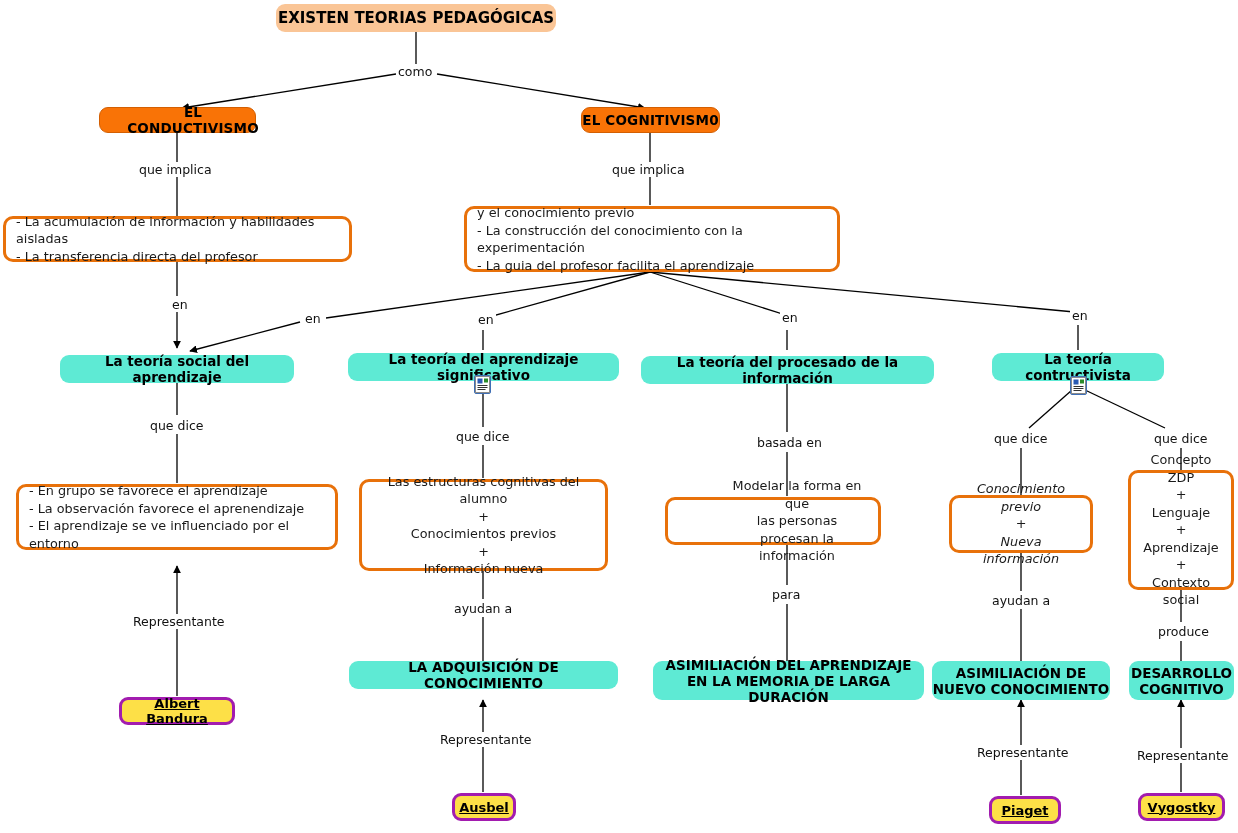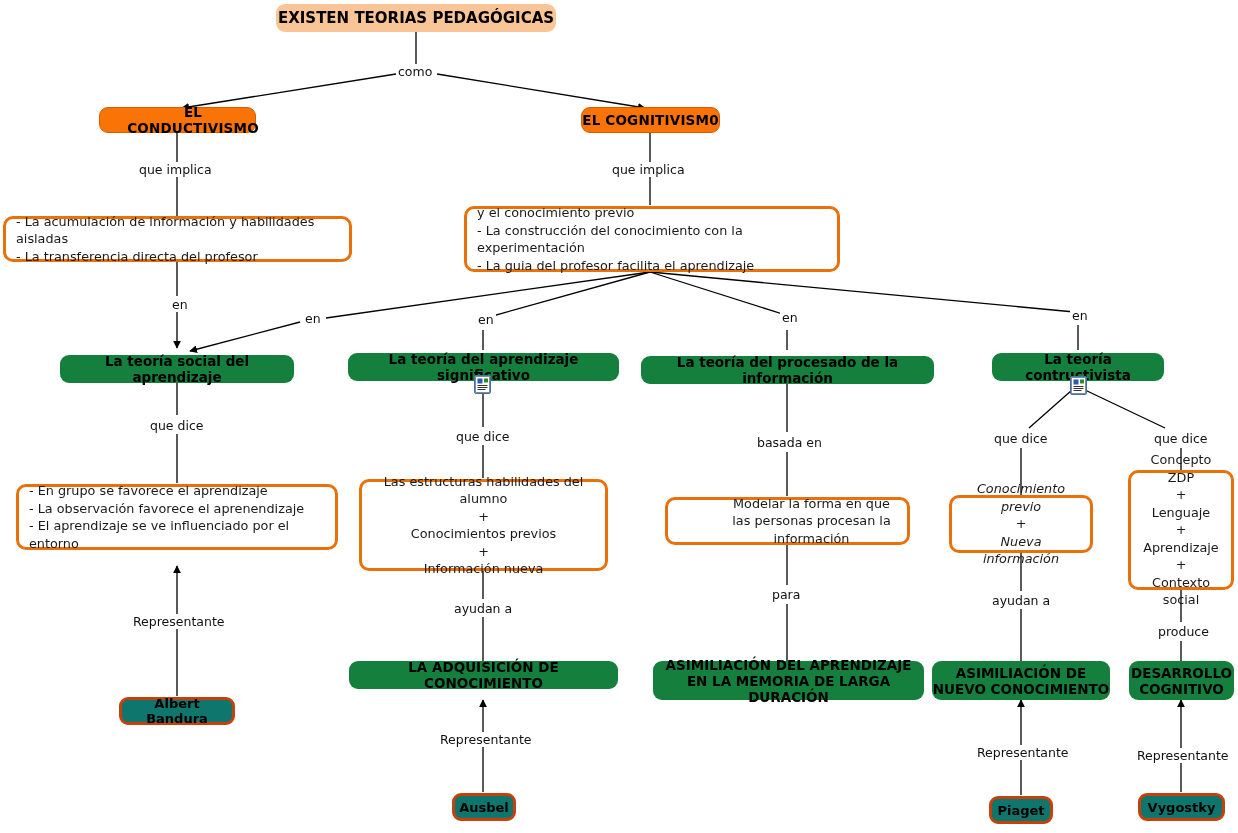--- a/index.html
+++ b/index.html
@@ -9,35 +9,35 @@
   svg#edges{position:absolute;left:0;top:0;width:1238px;height:833px;pointer-events:none;}
 
   .node{position:absolute;box-sizing:border-box;display:flex;align-items:center;
         justify-content:center;text-align:center;}
 
   
   .n-orange{background:#f97306;border:1px solid #d35f02;border-radius:9px;
             color:#000;font-weight:bold;font-size:13.5px;letter-spacing:.2px;}
 
   
-  .n-peach{background:#15803d;border-radius:9px;color:#000;font-weight:bold;
+  .n-peach{background:#5eead4;border-radius:9px;color:#000;font-weight:bold;
            font-size:13.5px;line-height:16px;}
 
   
   .n-title{background:#fac596;border-radius:9px;color:#000;font-weight:bold;
            font-size:15px;}
 
   
   .n-box{background:#ffffff;border:3px solid #e8710a;border-radius:10px;
          color:#1a1a1a;font-size:12.8px;line-height:17.5px;font-weight:normal;}
   .n-box.left{justify-content:flex-start;text-align:left;}
 
   
-  .n-author{background:#0f766e;border:3px solid #c2410c;border-radius:9px;
-            color:#000;font-weight:bold;font-size:13px;}
+  .n-author{background:#fde047;border:3px solid #a21caf;border-radius:9px;
+            color:#000;font-weight:bold;font-size:13px;text-decoration:underline;}
 
   
   .lbl{position:absolute;font-size:12.5px;color:#111;background:#ffffff;
        padding:0 2px;white-space:nowrap;font-weight:normal;}
 
   .docicon{position:absolute;width:17px;height:19px;border:1px solid #3f6fb5;
            background:#ffffff;border-radius:2px;box-sizing:border-box;
            display:block;}
   .docicon svg{display:block;}
   .inner{padding:4px 10px;}
@@ -202,29 +202,29 @@
   <div class="node n-box left" style="left:16px;top:484px;width:322px;height:66px;">
     <div class="inner">
       <div>- En grupo se favorece el aprendizaje</div>
       <div>- La observación favorece el aprenendizaje</div>
       <div>- El aprendizaje se ve influenciado por el entorno</div>
     </div>
   </div>
 
   <div class="node n-box" style="left:359px;top:479px;width:249px;height:92px;">
     <div class="inner">
-      <div>Las estructuras habilidades del alumno</div>
+      <div>Las estructuras cognitivas del alumno</div>
       <div>+</div>
       <div>Conocimientos previos</div>
       <div>+</div>
       <div>Información nueva</div>
     </div>
   </div>
 
-  <div class="node n-box" style="left:665px;top:497px;width:245px;height:48px;padding-left:48px;">
+  <div class="node n-box" style="left:665px;top:497px;width:216px;height:48px;padding-left:48px;">
     <div class="inner">
       <div>Modelar la forma en que</div>
       <div>las personas procesan la información</div>
     </div>
   </div>
 
   <div class="node n-box" style="left:949px;top:495px;width:144px;height:58px;font-style:italic;">
     <div class="inner">
       <div>Conocimiento previo</div>
       <div>+</div>
@@ -280,21 +280,21 @@
   <div class="lbl" style="left:1135px;top:748px;">Representante</div>
 
   <div class="node n-author" style="left:119px;top:697px;width:116px;height:28px;">
     <span>Albert Bandura</span>
   </div>
 
   <div class="node n-author" style="left:452px;top:793px;width:64px;height:28px;">
     <span>Ausbel</span>
   </div>
 
-  <div class="node n-author" style="left:989px;top:796px;width:64px;height:28px;">
+  <div class="node n-author" style="left:989px;top:796px;width:72px;height:28px;">
     <span>Piaget</span>
   </div>
 
   <div class="node n-author" style="left:1138px;top:793px;width:87px;height:28px;">
     <span>Vygostky</span>
   </div>
 
 </div>
 
 </body></html>

